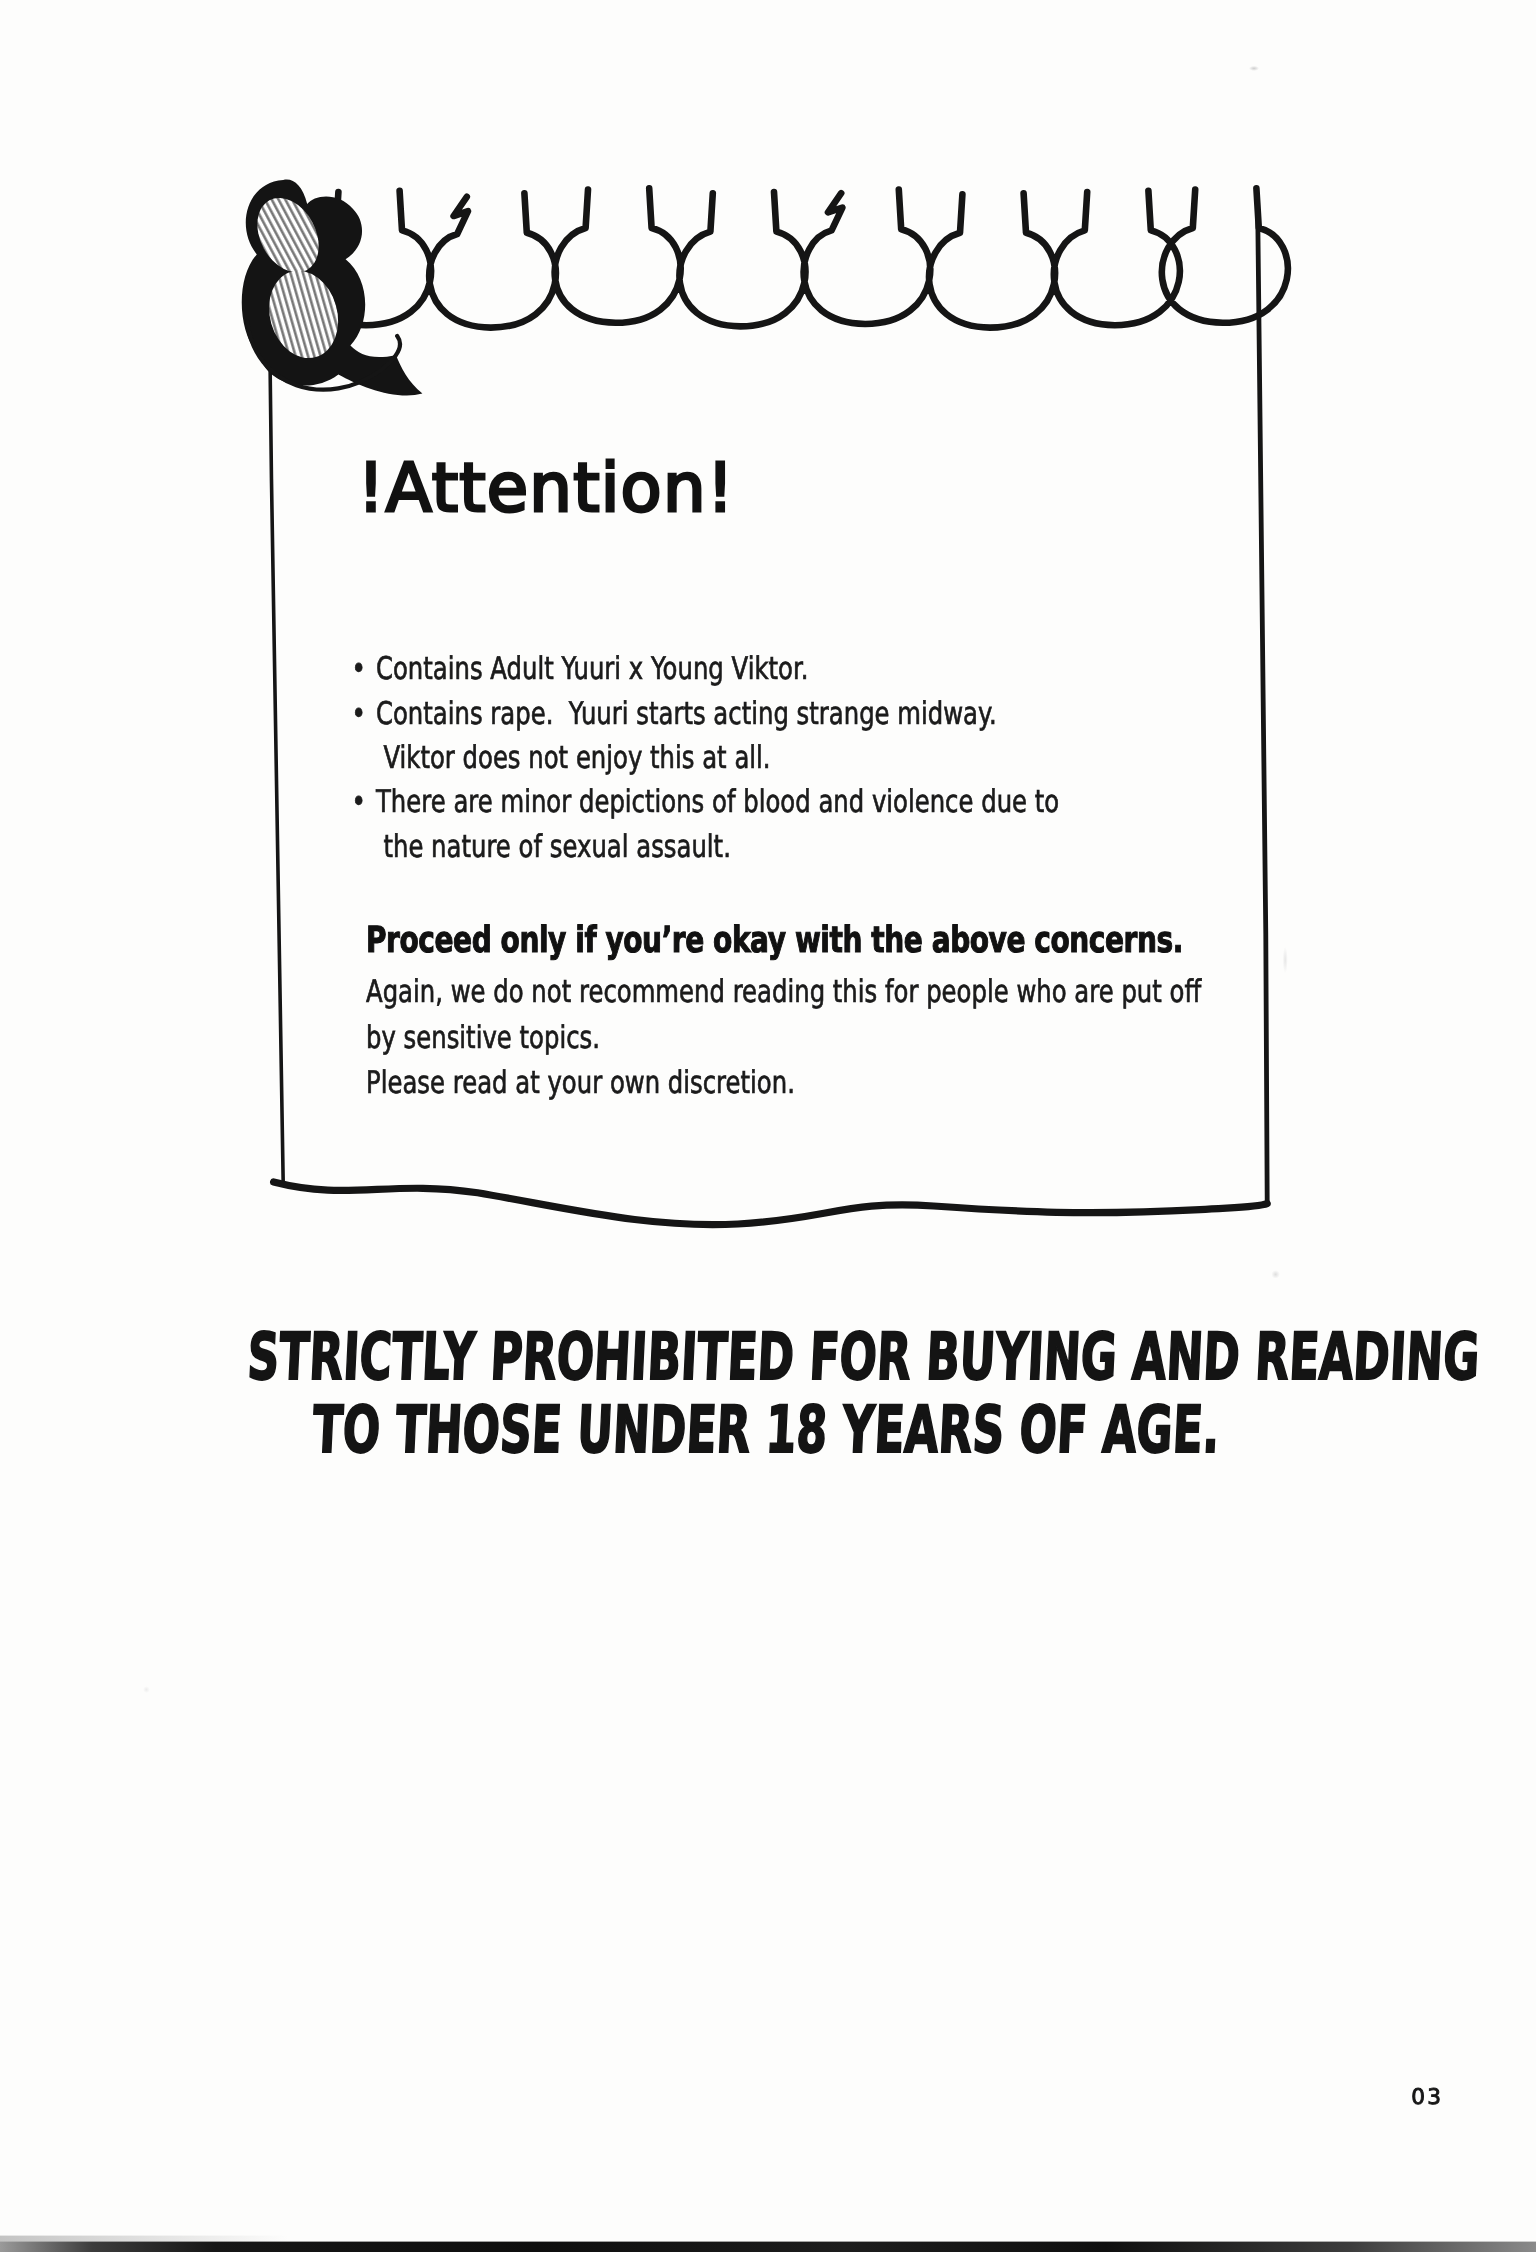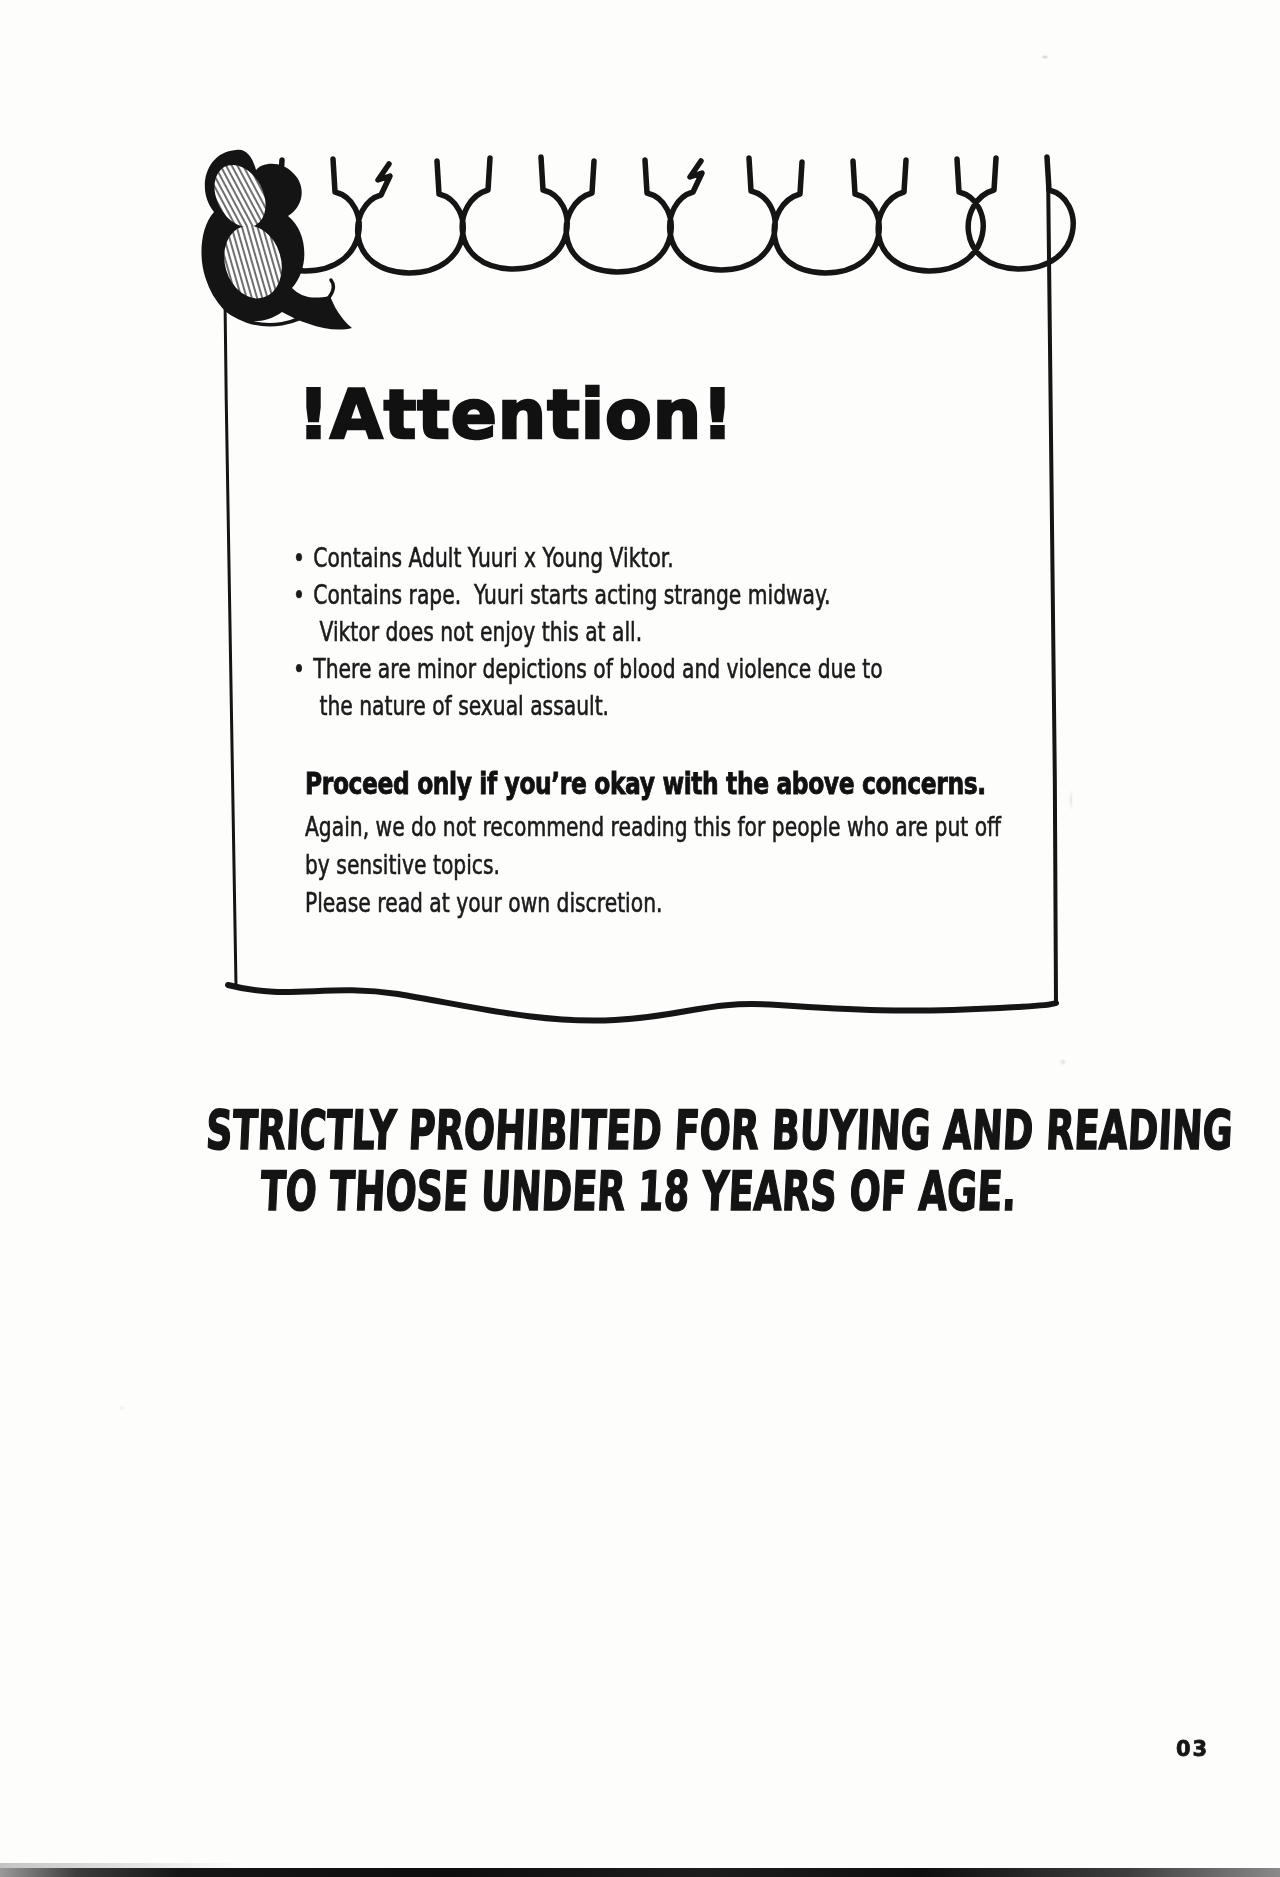--- a/index.html
+++ b/index.html
@@ -14,21 +14,21 @@
     position:absolute;inset:0;pointer-events:none;
     background-image:
       radial-gradient(6px 3px at 1045px 57px,#cdcdcd 0%,rgba(255,255,255,0) 70%),
       radial-gradient(4px 12px at 1069px 243px,#e2e2e2 0%,rgba(255,255,255,0) 70%),
       radial-gradient(3px 16px at 1071px 800px,#e6e6e6 0%,rgba(255,255,255,0) 70%),
       radial-gradient(5px 5px at 1063px 1062px,#dedede 0%,rgba(255,255,255,0) 70%),
       radial-gradient(4px 4px at 122px 1408px,#ececec 0%,rgba(255,255,255,0) 70%);
   }
   .title{
     position:absolute;left:298px;top:376px;margin:0;
-    font-size:68px;font-weight:700;line-height:1.15;color:#111;
+    font-size:56px;font-weight:400;line-height:1.15;color:#111;
     -webkit-text-stroke:2.5px #111;letter-spacing:1px;white-space:nowrap;
   }
   .warnings{
     position:absolute;left:293px;top:540px;
     font-size:26px;line-height:37px;color:#1b1b1b;
     transform:scaleX(.78);transform-origin:0 0;
     -webkit-text-stroke:.6px #1b1b1b;white-space:nowrap;
   }
   .b-line{display:flex;}
   .b-line .dot{flex:0 0 26px;width:26px;}
@@ -46,21 +46,21 @@
     -webkit-text-stroke:.9px #111;letter-spacing:-.5px;
   }
   .prohibit{
     position:absolute;left:0;top:1100px;width:1280px;text-align:center;
     font-size:54px;font-weight:700;line-height:61px;color:#141414;
     transform:scaleX(.68) skewX(-4deg);transform-origin:50% 50%;
     -webkit-text-stroke:1.6px #141414;white-space:nowrap;
   }
   .page-num{
     position:absolute;left:1176px;top:1737px;
-    font-size:21px;font-weight:700;letter-spacing:2px;color:#161616;
+    font-size:18px;font-weight:400;letter-spacing:2px;color:#161616;
     -webkit-text-stroke:.8px #161616;
   }
   .bottom-bar{
     position:absolute;left:0;bottom:0;width:100%;height:9px;
     background:linear-gradient(90deg,
       #9a9a9a 0%,#3c3c3c 6%,#161616 14%,#0e0e0e 35%,#1d1d1d 55%,
       #0f0f0f 72%,#3d3d3d 88%,#8a8a8a 100%);
   }
   .bar-smear{
     position:absolute;left:0;bottom:8px;width:240px;height:6px;

